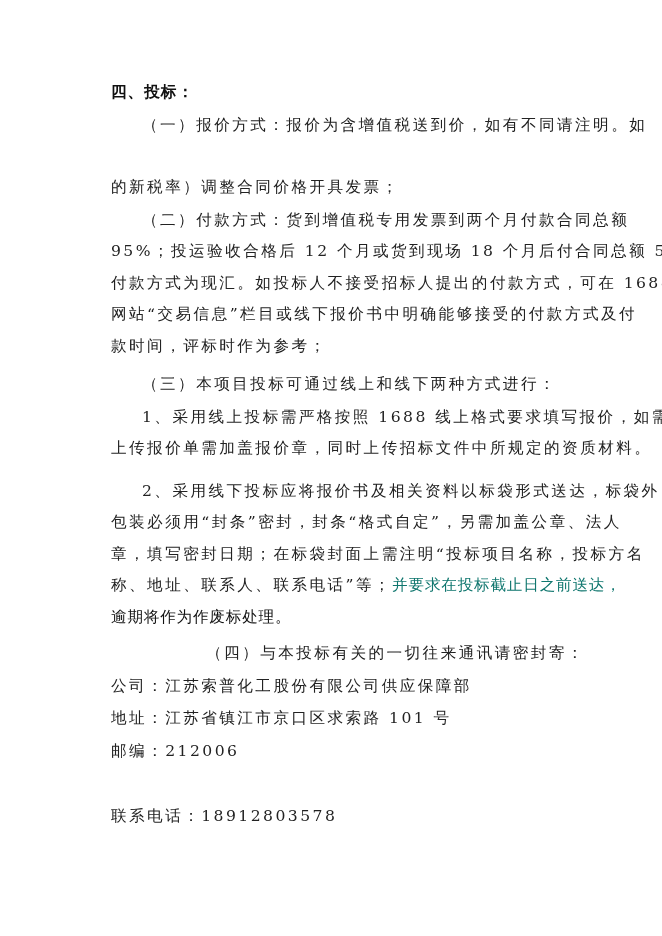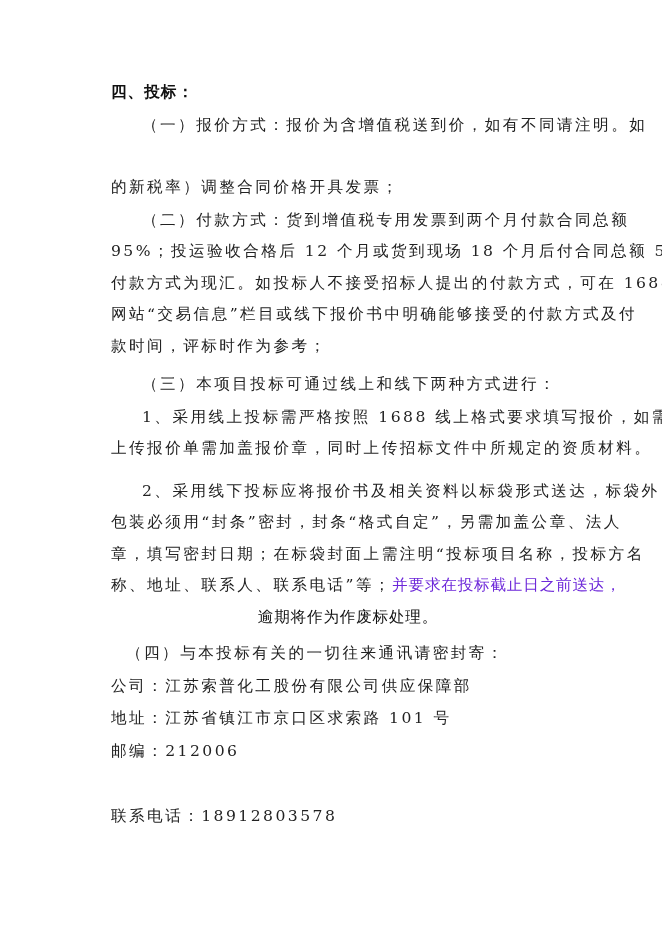--- a/index.html
+++ b/index.html
@@ -37,22 +37,22 @@
     .line.heading {
       left: 107px;
       font-weight: bold;
       font-family: "DejaVu Sans", "Liberation Sans", sans-serif;
       letter-spacing: 1px;
       color: #111;
     }
     .line.indent2 { left: 138px; width: 443px; }
     .line.indent1 { left: 122px; width: 459px; }
     .line.contact { left: 107px; }
-    .line.dense { letter-spacing: 0.8px; color: #111; text-align: center; }
-    .bold-seg { letter-spacing: 0.8px; color: #6d28d9; }
+    .line.dense { letter-spacing: 0.8px; color: #111; }
+    .bold-seg { letter-spacing: 0.8px; color: #0f766e; }
   </style>
 </head>
 <body>
 
 <div class="page">
 
   <div class="line heading" style="top:80px;">四、投标：</div>
 
   <div class="line indent2" style="top:113px;">（一）报价方式：报价为含增值税送到价，如有不同请注明。如</div>
   <div class="line" style="top:175px;">的新税率）调整合同价格开具发票；</div>
@@ -67,20 +67,20 @@
 
   <div class="line indent2" style="top:405px;">1、采用线上投标需严格按照 1688 线上格式要求填写报价，如需</div>
   <div class="line" style="top:436px;">上传报价单需加盖报价章，同时上传招标文件中所规定的资质材料。</div>
 
   <div class="line indent2" style="top:479px;">2、采用线下投标应将报价书及相关资料以标袋形式送达，标袋外</div>
   <div class="line" style="top:542px;">章，填写密封日期；在标袋封面上需注明“投标项目名称，投标方名</div>
   <div class="line" style="top:510px;">包装必须用“封条”密封，封条“格式自定”，另需加盖公章、法人</div>
   <div class="line" style="top:573px;"><span>称、地址、联系人、联系电话”等；</span><span class="bold-seg">并要求在投标截止日之前送达，</span></div>
   <div class="line dense" style="top:605px;">逾期将作为作废标处理。</div>
 
-  <div class="line indent1" style="top:641px;">（四）与本投标有关的一切往来通讯请密封寄：</div>
+  <div class="line indent1" style="top:641px;text-align:right;">（四）与本投标有关的一切往来通讯请密封寄：</div>
 
   <div class="line contact" style="top:674px;"><span>公司：</span><span>江苏索普化工股份有限公司供应保障部</span></div>
   <div class="line contact" style="top:706px;"><span>地址：</span><span>江苏省镇江市京口区求索路 101 号</span></div>
   <div class="line contact" style="top:739px;"><span>邮编：</span><span>212006</span></div>
   <div class="line contact" style="top:804px;"><span>联系电话：</span><span>18912803578</span></div>
 
 </div>
 
 </body></html>

